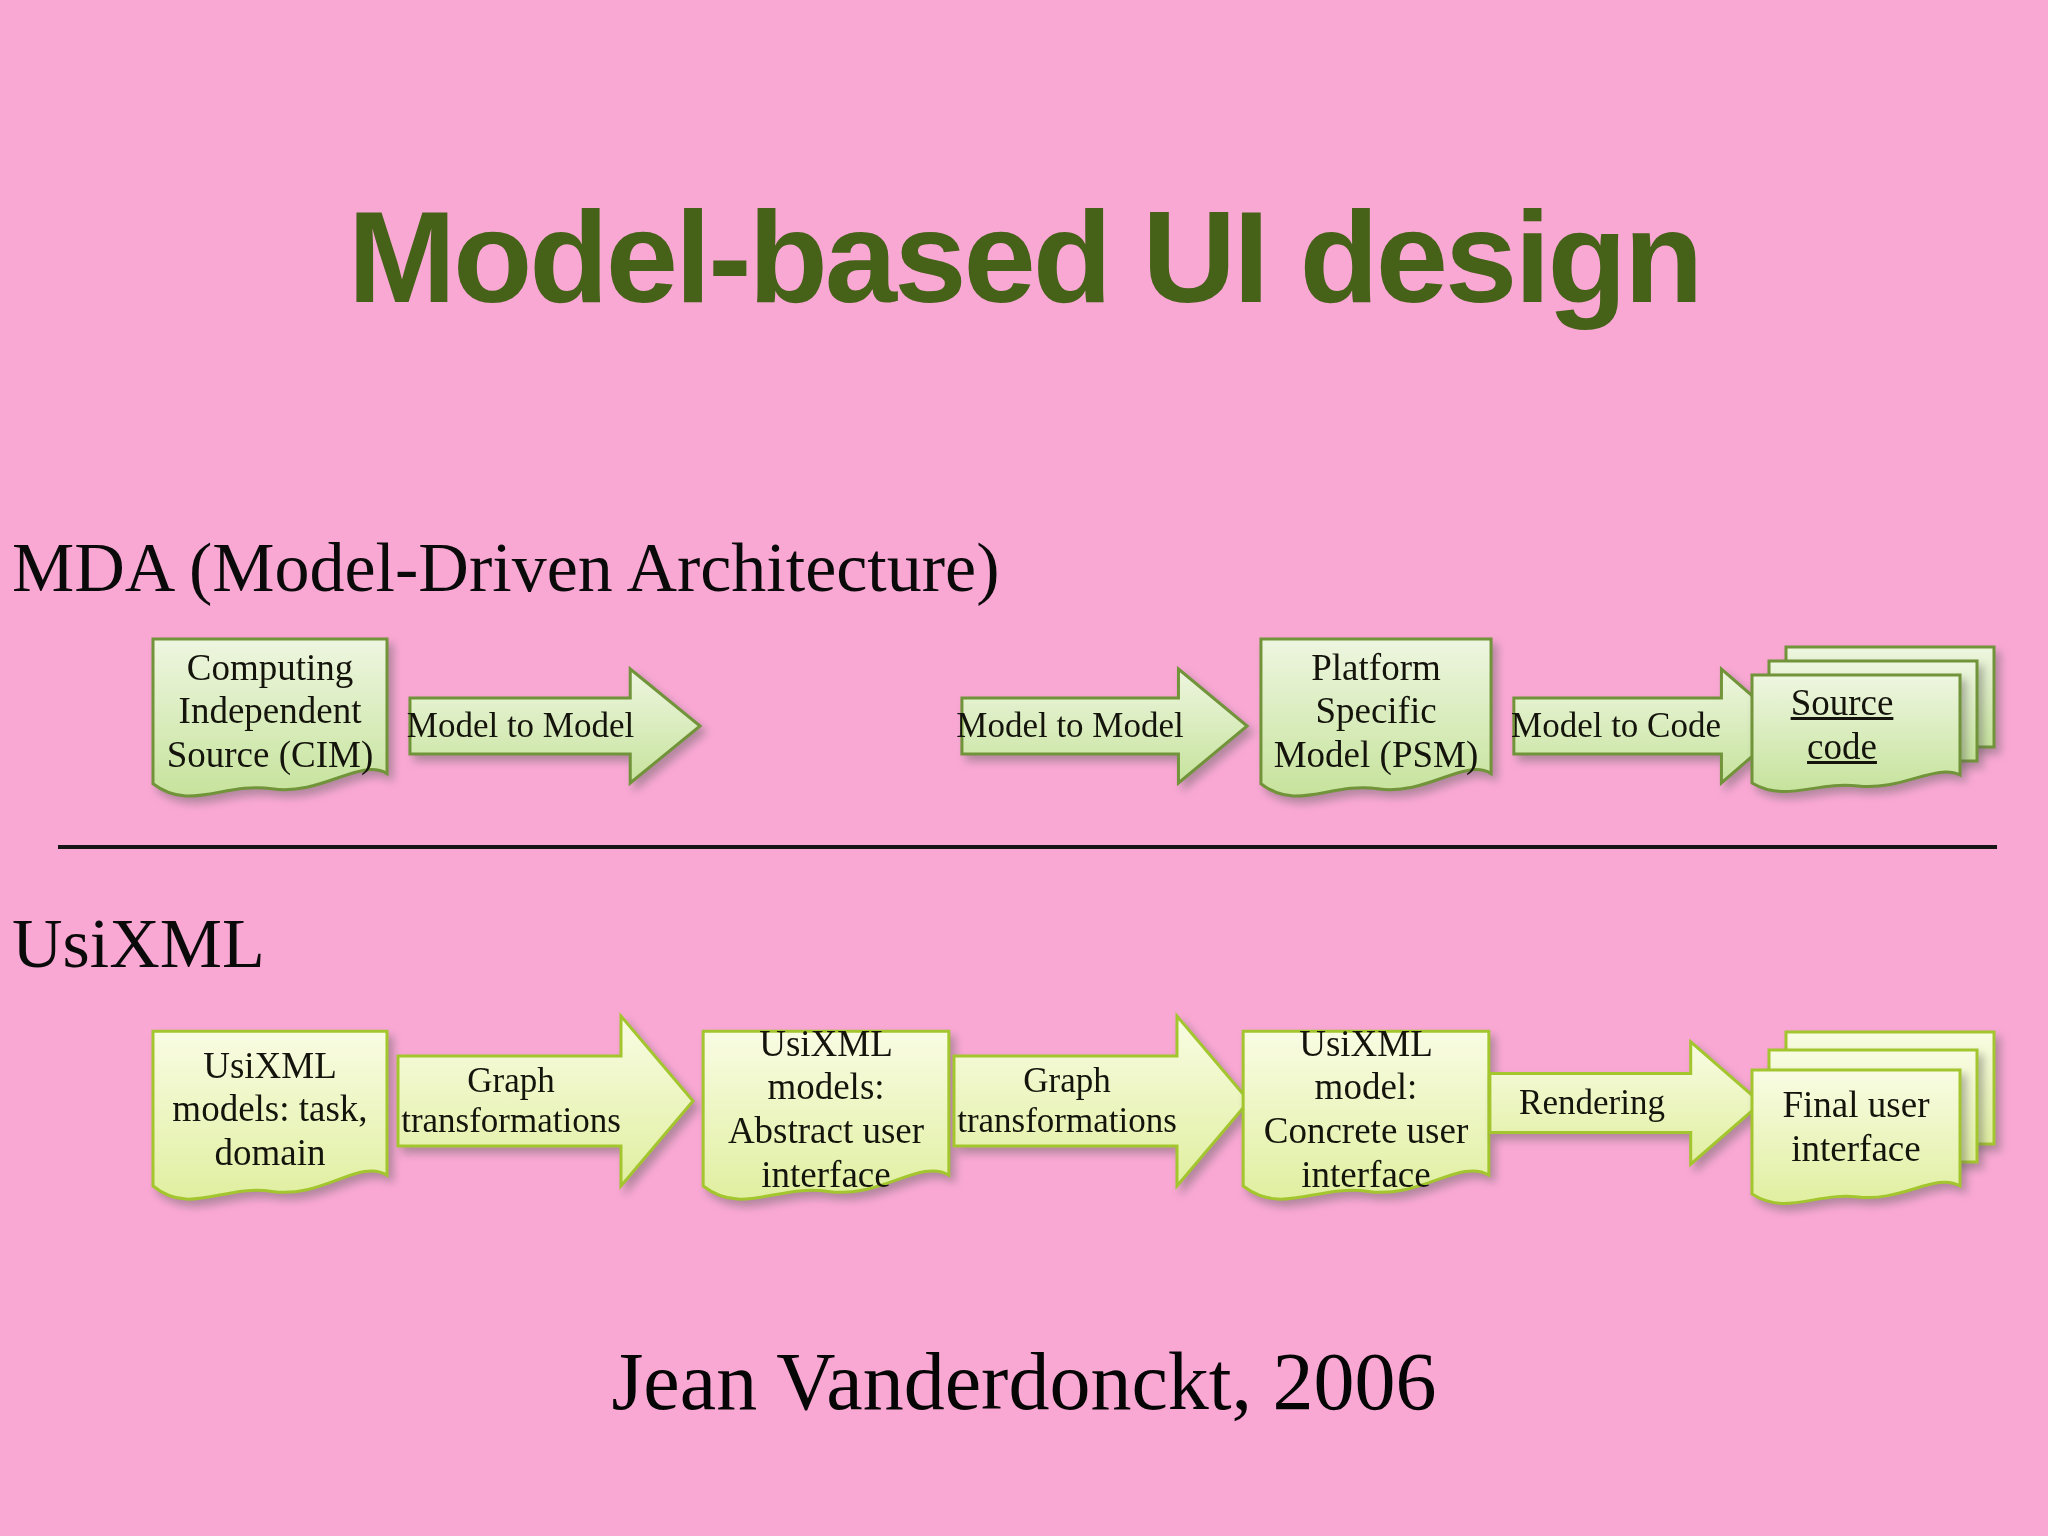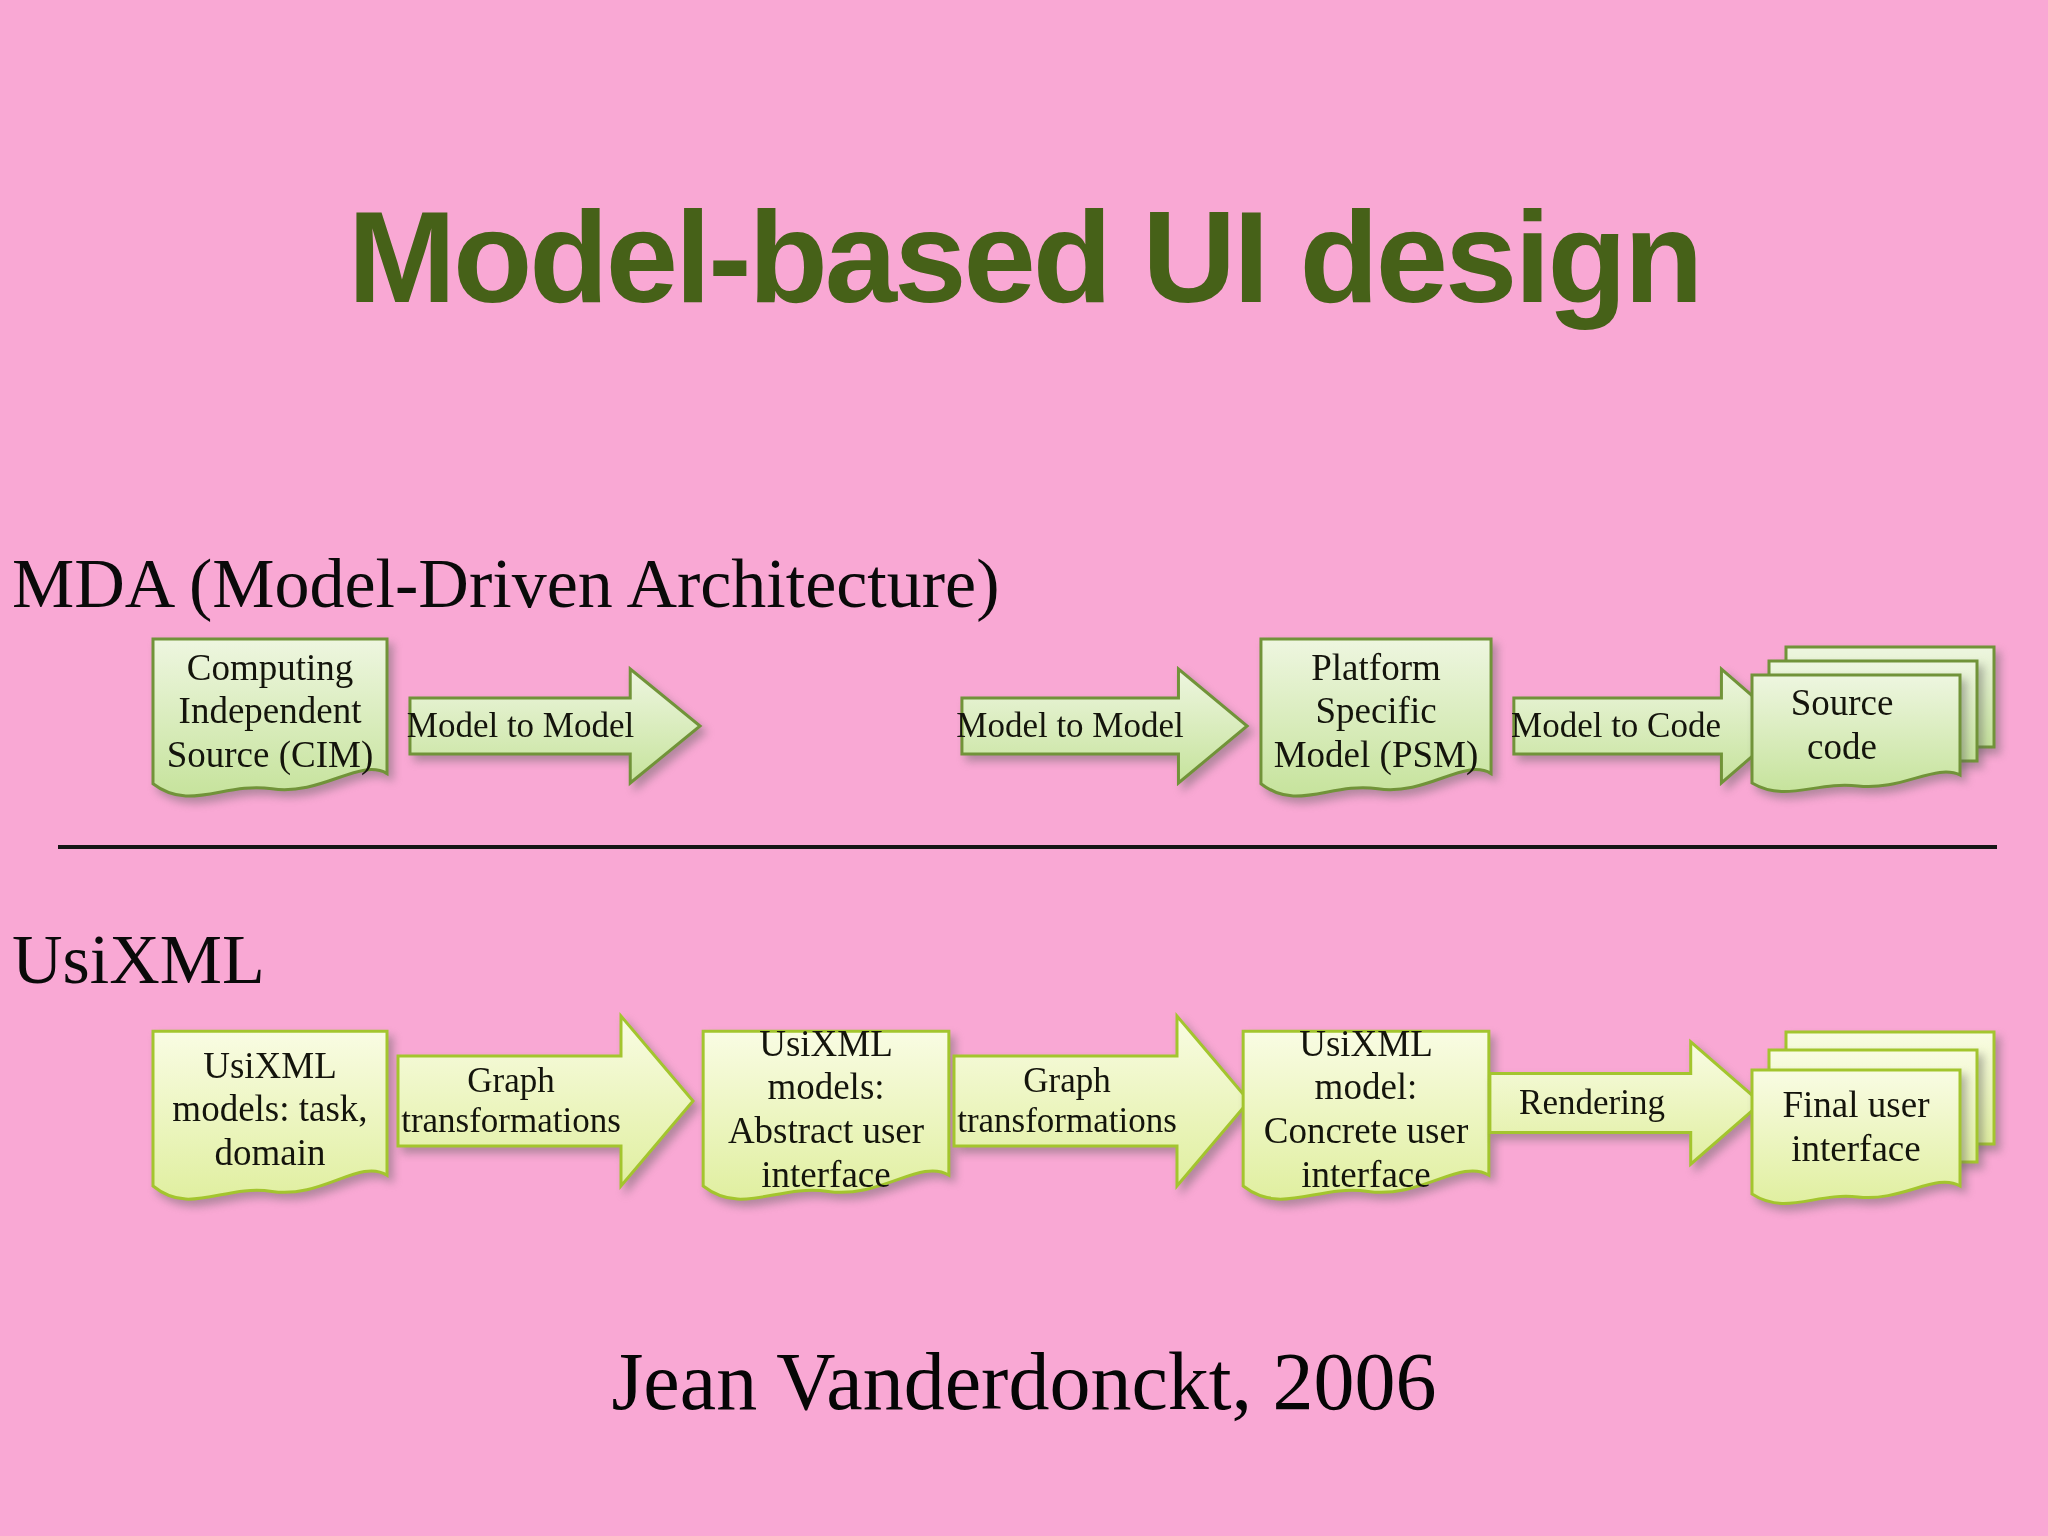--- a/index.html
+++ b/index.html
@@ -13,21 +13,21 @@
     text-align:center;
     font-family:"Liberation Sans", sans-serif;
     font-weight:700; font-size:130px; line-height:1;
     letter-spacing:-3px;
     color:var(--title-color,#466118);
   }
   .section-heading{
     position:absolute;
     font-family:"Liberation Serif", serif;
     font-size:70px; line-height:1.05;
-    color:#0a0a0a; white-space:nowrap;margin-top:16px;
+    color:#0a0a0a; white-space:nowrap;
   }
   .caption{
     position:absolute; left:0; right:0; top:1339px;
     text-align:center;
     font-family:"Liberation Serif", serif;
     font-size:82px; line-height:1.05; color:#060606;
   }
   .divider{
     position:absolute; left:58px; top:845px; width:1939px; height:4px;
     background:#161616;
@@ -133,21 +133,21 @@
   <div class="node" style="left:1750px; top:645px; width:250px; height:165px;">
     <svg class="sheet" style="left:34px; top:0; width:212px; height:104px;" viewBox="0 0 212 104" preserveAspectRatio="none">
       <rect class="s1" x="2" y="2" width="208" height="100"></rect>
     </svg>
     <svg class="sheet" style="left:17px; top:14px; width:212px; height:104px;" viewBox="0 0 212 104" preserveAspectRatio="none">
       <rect class="s1" x="2" y="2" width="208" height="100"></rect>
     </svg>
     <svg class="front" style="left:0; top:28px; width:212px; height:132px;" viewBox="0 0 212 132" preserveAspectRatio="none">
       <path class="s1" d="M2,2 L210,2 L210,102 C186,90 152,118 108,113 C66,108 36,130 2,110 Z"></path>
     </svg>
-    <div class="stack-label" style="left:4px; top:32px; width:176px; height:96px;">Source code</div>
+    <div class="stack-label" style="left:4px; top:32px; width:176px; height:96px;text-decoration:underline;">Source code</div>
   </div>
 
   <div class="divider"></div>
 
   <div class="section-heading" style="left:12px; top:907px;">UsiXML</div>
 
   <div class="node" style="left:150px; top:1028px; width:240px; height:184px;">
     <svg class="shape" viewBox="0 0 240 170" preserveAspectRatio="none">
       <path class="s2" d="M3,3 L237,3 L237,136 C210,120 172,158 122,151 C74,144 40,174 3,146 Z"></path>
     </svg>

